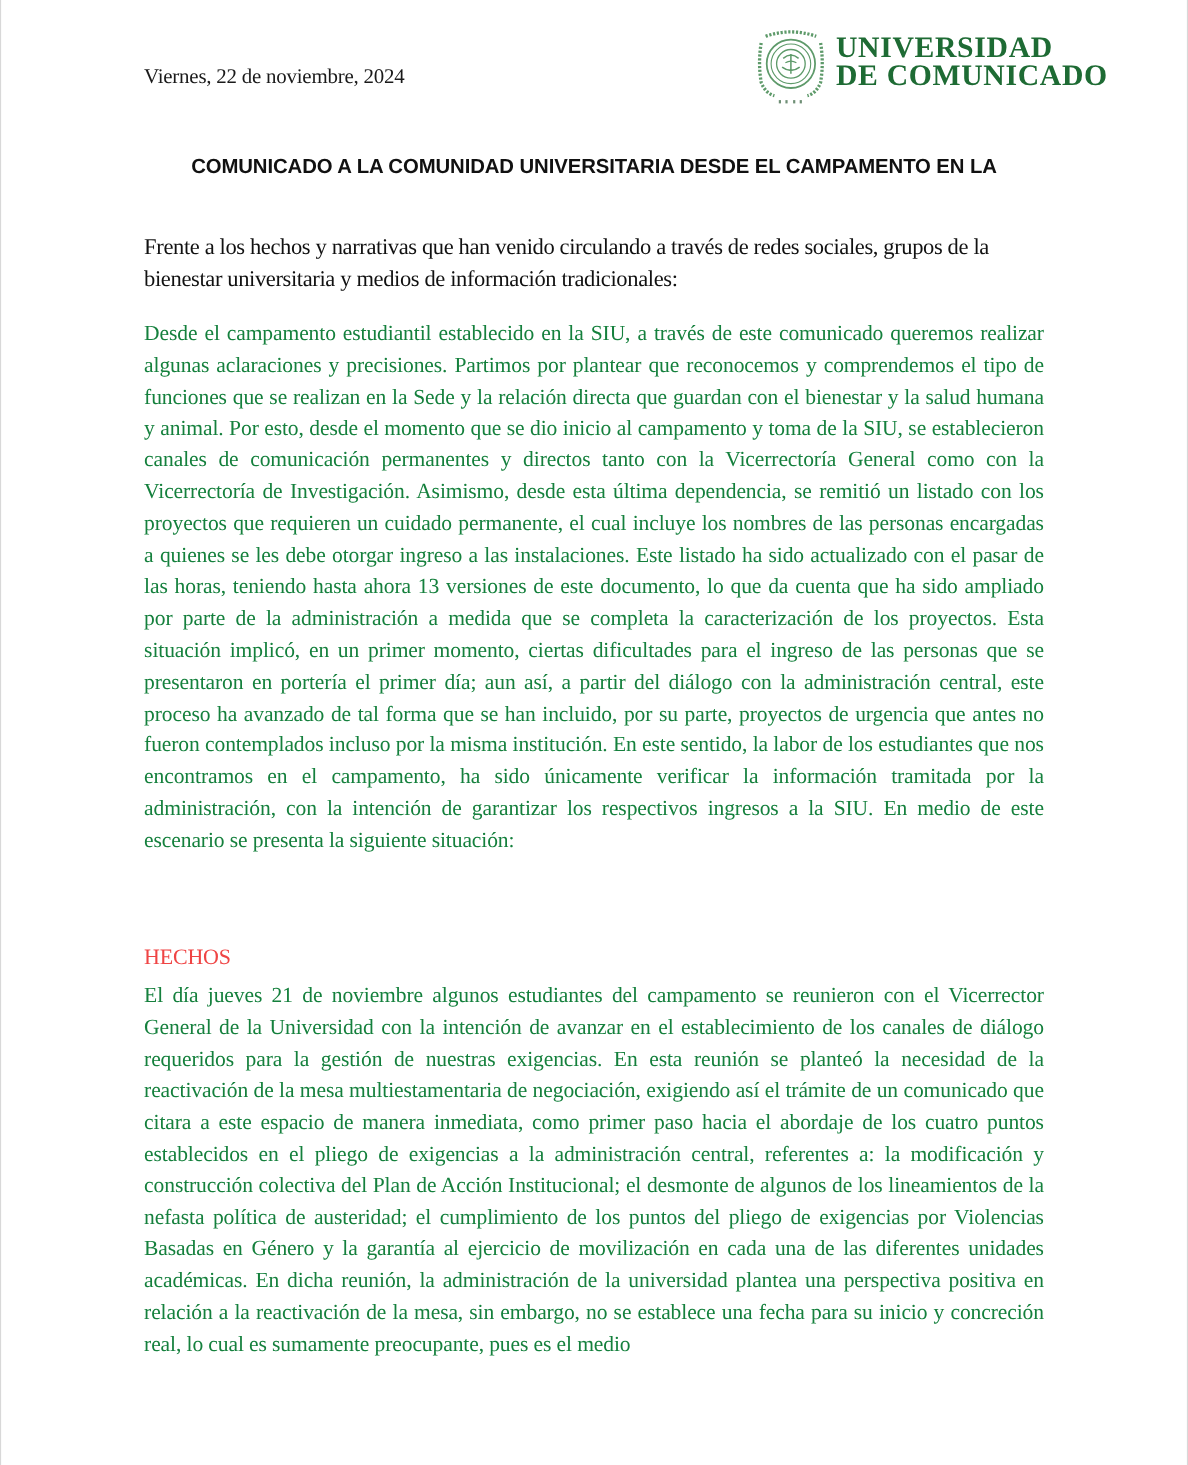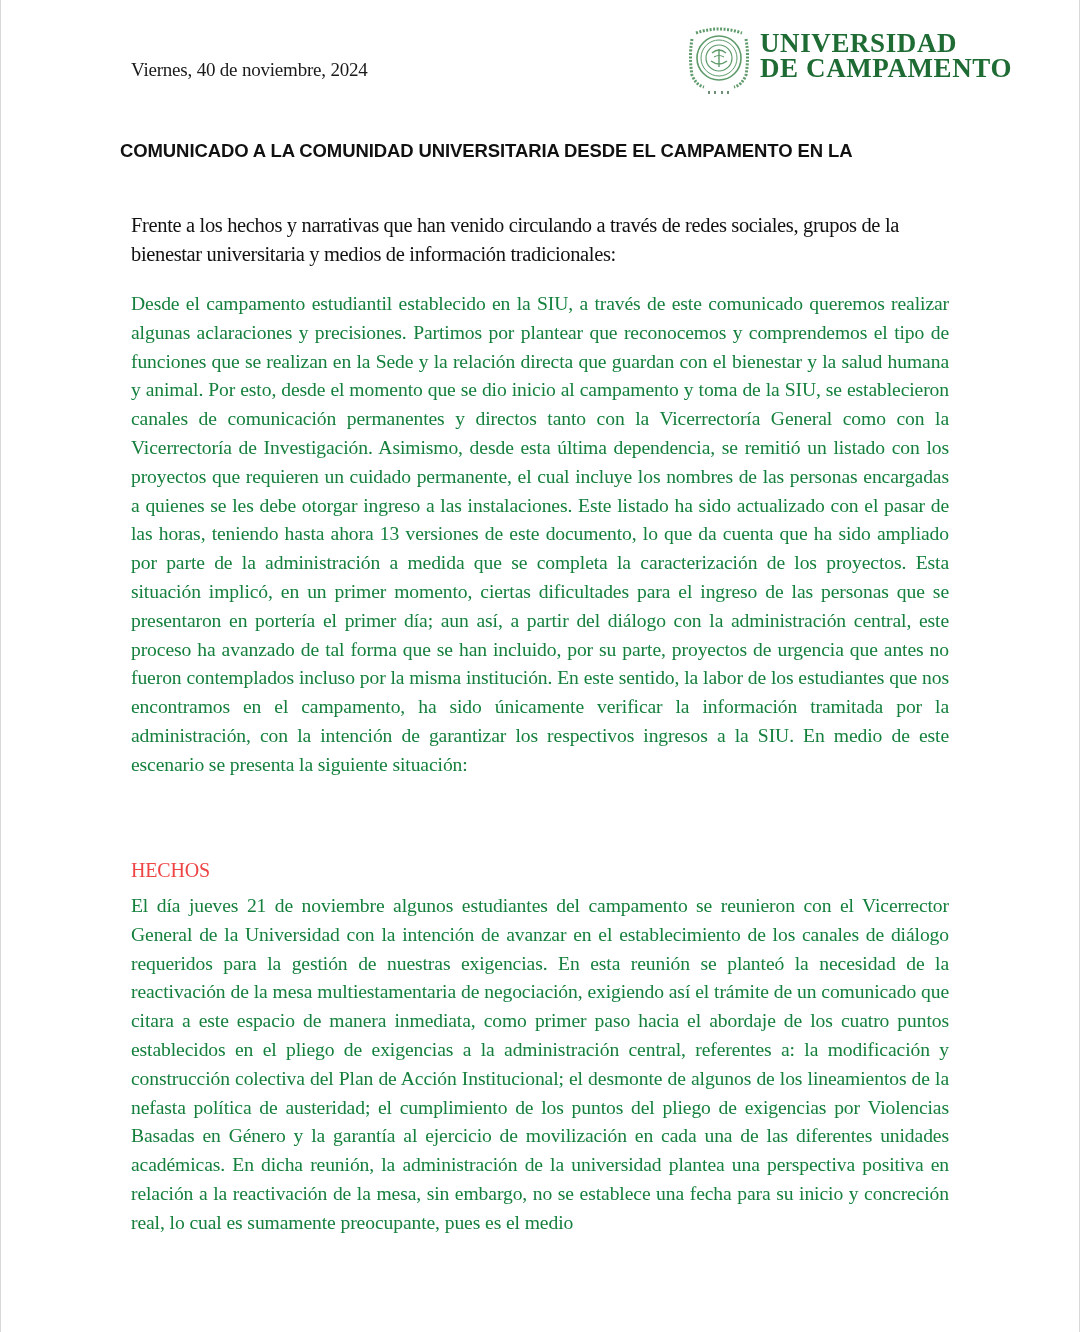--- a/index.html
+++ b/index.html
@@ -57,20 +57,21 @@
       line-height: 25px;
       letter-spacing: 0.6px;
       white-space: nowrap;
     }
 
     .title {
       position: absolute;
       left: 120px;
       width: 840px;
       top: 139px;
+      text-align: center;
       font-family: "Liberation Sans", "DejaVu Sans", sans-serif;
       font-weight: bold;
       font-size: 18.5px;
       line-height: 24px;
       letter-spacing: -0.1px;
       color: #111;
     }
 
     .lead {
       position: absolute;
@@ -104,21 +105,21 @@
       letter-spacing: -0.2px;
       color: #ef4444;
     }
   </style>
 </head>
 <body>
 
 <div class="page-edge left"></div>
 <div class="page-edge right"></div>
 
-<div class="date">Viernes, 40 de noviembre, 2024</div>
+<div class="date">Viernes, 22 de noviembre, 2024</div>
 
 <div class="logo">
   <svg class="seal" viewBox="0 0 66 70" xmlns="http://www.w3.org/2000/svg">
     <g fill="none" stroke="#5e9a6a">
       <path d="M6 12 Q3 30 6 48 Q10 58 18 60 M60 12 Q63 30 60 48 Q56 58 48 60" stroke-width="3" stroke-dasharray="2 1.5"></path>
       <path d="M10 6 Q33 -2 56 6" stroke-width="3" stroke-dasharray="2 1.5"></path>
       <circle cx="33" cy="31" r="22" stroke-width="1.6"></circle>
       <circle cx="33" cy="31" r="18" stroke-width="1"></circle>
       <circle cx="33" cy="31" r="13" stroke-width="1.2"></circle>
       <path d="M26 26 Q33 20 40 26 M25 34 Q33 40 41 34 M33 22 L33 40" stroke-width="1.4"></path>
@@ -126,21 +127,21 @@
     </g>
     <g fill="#6f8f76">
       <rect x="22" y="64" width="2" height="3"></rect>
       <rect x="28" y="64" width="2" height="3"></rect>
       <rect x="35" y="64" width="2" height="3"></rect>
       <rect x="41" y="64" width="2" height="3"></rect>
     </g>
   </svg>
   <div class="wordmark">
     <div>UNIVERSIDAD</div>
-    <div>DE CAMPAMENTO</div>
+    <div>DE COMUNICADO</div>
   </div>
 </div>
 
 <div class="title">
   <div>COMUNICADO A LA COMUNIDAD UNIVERSITARIA DESDE EL CAMPAMENTO EN LA</div>
 </div>
 
 <div class="lead">Frente a los hechos y narrativas que han venido circulando a través de redes sociales, grupos de la bienestar universitaria y medios de información tradicionales:</div>
 
 <div class="para p1">Desde el campamento estudiantil establecido en la SIU, a través de este comunicado queremos realizar algunas aclaraciones y precisiones. Partimos por plantear que reconocemos y comprendemos el tipo de funciones que se realizan en la Sede y la relación directa que guardan con el bienestar y la salud humana y animal. Por esto, desde el momento que se dio inicio al campamento y toma de la SIU, se establecieron canales de comunicación permanentes y directos tanto con la Vicerrectoría General como con la Vicerrectoría de Investigación. Asimismo, desde esta última dependencia, se remitió un listado con los proyectos que requieren un cuidado permanente, el cual incluye los nombres de las personas encargadas a quienes se les debe otorgar ingreso a las instalaciones. Este listado ha sido actualizado con el pasar de las horas, teniendo hasta ahora 13 versiones de este documento, lo que da cuenta que ha sido ampliado por parte de la administración a medida que se completa la caracterización de los proyectos. Esta situación implicó, en un primer momento, ciertas dificultades para el ingreso de las personas que se presentaron en portería el primer día; aun así, a partir del diálogo con la administración central, este proceso ha avanzado de tal forma que se han incluido, por su parte, proyectos de urgencia que antes no fueron contemplados incluso por la misma institución. En este sentido, la labor de los estudiantes que nos encontramos en el campamento, ha sido únicamente verificar la información tramitada por la administración, con la intención de garantizar los respectivos ingresos a la SIU. En medio de este escenario se presenta la siguiente situación:</div>

